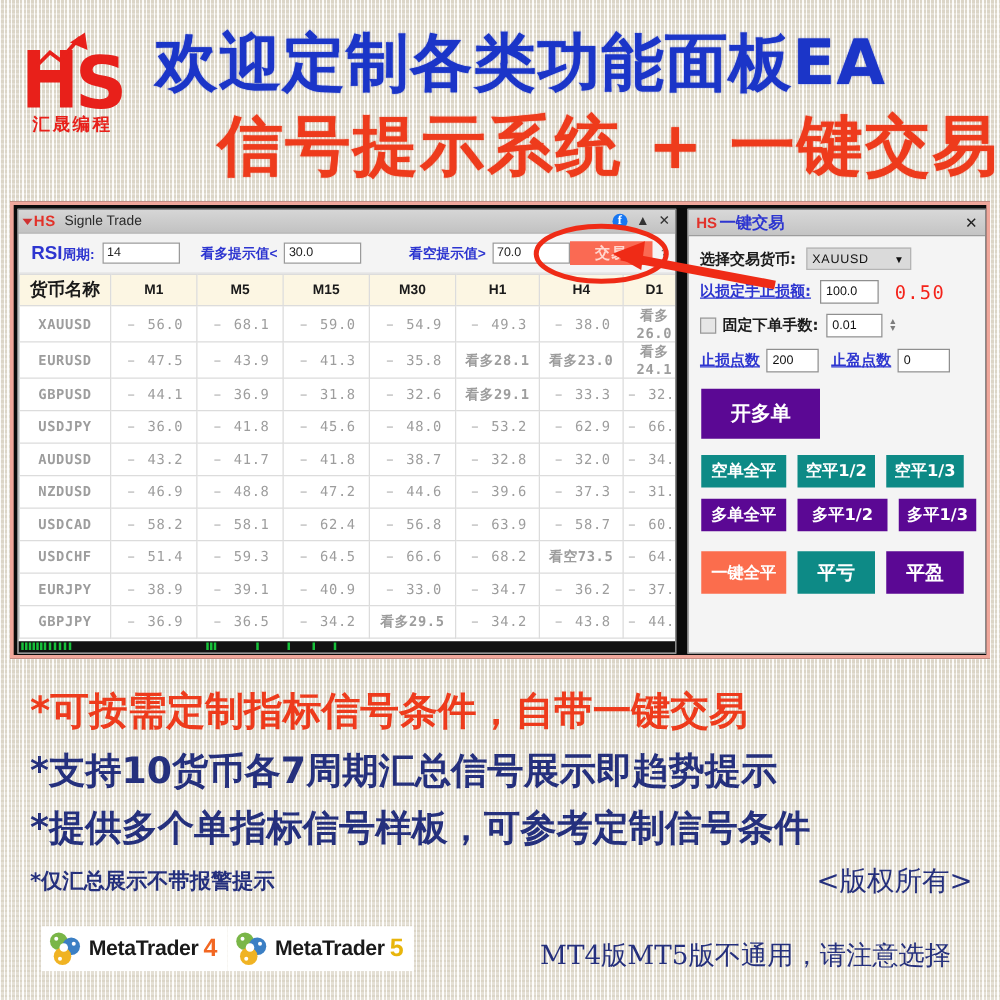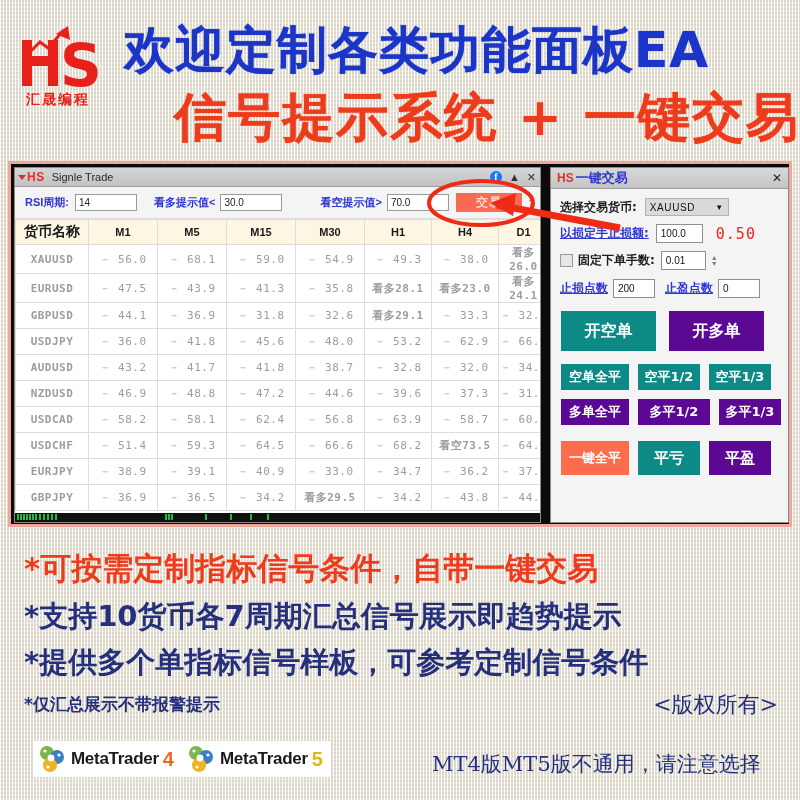--- a/index.html
+++ b/index.html
@@ -67,21 +67,21 @@
   #sig-title{color:#2a2a2a;font-size:11px;margin-left:7px;}
   #sig-btns{position:absolute;right:4px;top:0;height:18px;display:flex;align-items:center;gap:7px;}
   .fb-icon{width:12px;height:12px;border-radius:50%;background:#1877f2;color:#fff;font-size:10px;font-weight:bold;line-height:12px;text-align:center;font-family:"Liberation Serif",serif;}
   .win-btn{font-size:11px;color:#333;line-height:12px;}
   #toolbar{
     height:31px;flex:0 0 auto;background:#f4f4f4;
     display:flex;align-items:center;position:relative;
     border-bottom:1px solid #dedede;
   }
   .tb-label{font-size:11px;font-weight:bold;color:#2d35d0;white-space:nowrap;}
-  .tb-label .sm{font-size:11px;}
+  .tb-label .sm{font-size:15px;}
   .tb-input{
     height:17px;border:1px solid #9a9a9a;background:#fff;
     font-size:10px;color:#222;padding:0 3px;box-sizing:border-box;
     display:flex;align-items:center;font-family:"Liberation Sans",sans-serif;
   }
   #trade-btn{
     position:absolute;left:441px;top:6px;width:66px;height:19px;
     background:#fa6a53;color:#ffd7cf;font-size:12px;font-weight:bold;
     display:flex;align-items:center;justify-content:center;letter-spacing:1px;
   }
@@ -400,21 +400,20 @@
     </div>
 
     <div class="ok-row" style="margin-top:9px;">
       <span class="ok-lab blue u">止损点数</span>
       <span class="ok-input" style="width:42px;margin-left:5px;">200</span>
       <span class="ok-lab blue u" style="margin-left:10px;">止盈点数</span>
       <span class="ok-input" style="width:42px;margin-left:5px;">0</span>
     </div>
 
     <div style="display:flex;gap:13px;padding-left:10px;margin-top:13px;">
-      <span class="btn teal" style="width:95px;height:40px;font-size:16px;">开空单</span>
       <span class="btn purple" style="width:95px;height:40px;font-size:16px;">开多单</span>
     </div>
 
     <div style="display:flex;gap:9px;padding-left:10px;margin-top:13px;">
       <span class="btn teal" style="width:68px;height:26px;font-size:13px;">空单全平</span>
       <span class="btn teal" style="width:62px;height:26px;font-size:13px;">空平1/2</span>
       <span class="btn teal" style="width:62px;height:26px;font-size:13px;">空平1/3</span>
     </div>
 
     <div style="display:flex;gap:9px;padding-left:10px;margin-top:9px;">

